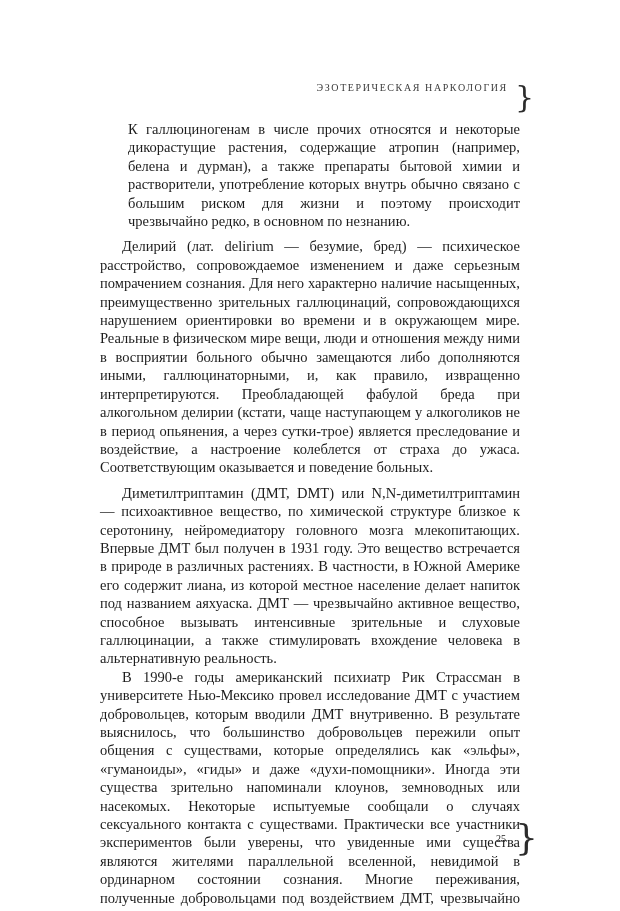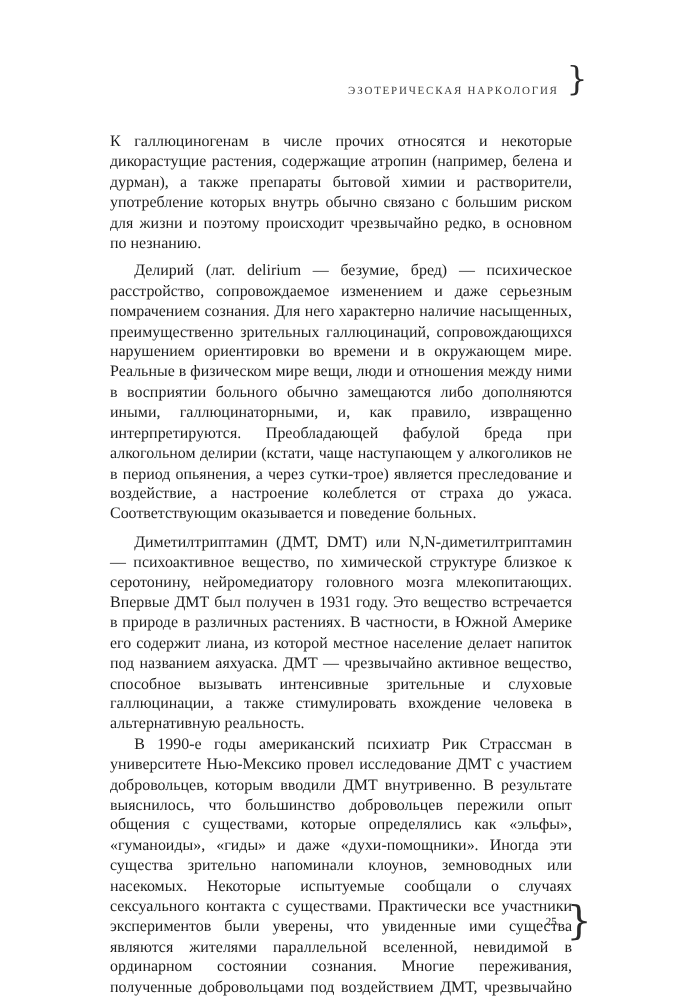--- a/index.html
+++ b/index.html
@@ -13,24 +13,24 @@
     height: 911px;
     margin: 0 auto;
     background: #ffffff;
     font-family: "Liberation Serif", serif;
     color: #1c1c1c;
     overflow: hidden;
   }
   
   .running-header {
     position: absolute;
-    top: 58px;
+    top: 82px;
     right: 86px;
     display: flex;
-    align-items: flex-end;
+    align-items: flex-start;
     gap: 7px;
   }
   .running-header .header-title {
     font-size: 10px;
     letter-spacing: 1.6px;
     color: #3d3d3d;
     white-space: nowrap;
   }
   .bracket-glyph {
     font-family: "DejaVu Serif", serif;
@@ -51,20 +51,21 @@
     line-height: 18.4px;
     text-align: justify;
     color: #1c1c1c;
   }
   .para {
     margin: 0;
     text-indent: 22px;
   }
   .para.first {
     text-indent: 0;
+    margin-left: 28px;
   }
   .para.entry {
     margin-top: 7px;
   }
   .entry-term {
     font-weight: normal;
   }
   
   .page-footer {
     position: absolute;

